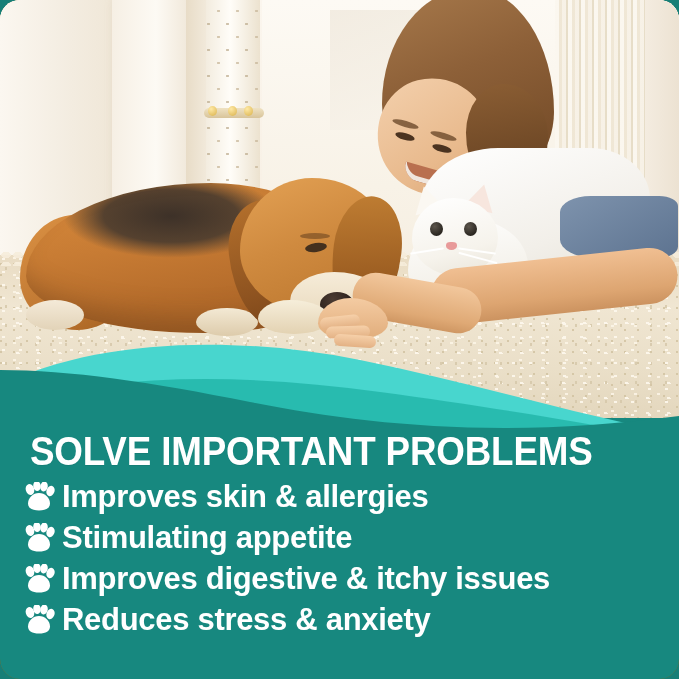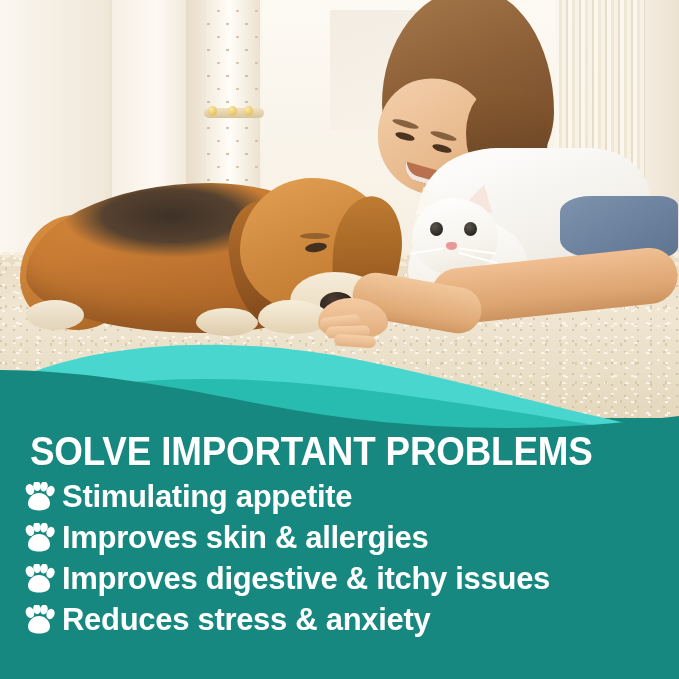--- a/index.html
+++ b/index.html
@@ -1,21 +1,21 @@
 <!DOCTYPE html>
 <html><head>
 <meta charset="utf-8">
 <style>
   html,body{margin:0;padding:0;}
   body{
     width:679px;height:679px;overflow:hidden;
     font-family:"Liberation Sans", sans-serif;
     background:#177f77;
   }
-  .poster{position:relative;width:679px;height:679px;overflow:hidden;background:#a16207;}
+  .poster{position:relative;width:679px;height:679px;overflow:hidden;background:#a16207;border-radius:20px;}
 
   
   .photo{position:absolute;left:0;top:0;width:679px;height:430px;overflow:hidden;
          background:#f2e8da;}
   .room-bg{position:absolute;inset:0;
     background:
       linear-gradient(180deg,#fbf6ee 0%,#f7efe3 55%,#f2e7d6 100%);}
   
   .curtain{position:absolute;top:0;bottom:0;}
   .c1{left:0;width:120px;background:linear-gradient(90deg,#fbf7f0,#f3ece0 60%,#efe6d6);}
@@ -266,33 +266,33 @@
       <li class="bullet">
         <span class="paw">
           <svg viewBox="0 0 64 62" width="32" height="31" aria-hidden="true">
             <ellipse cx="14" cy="15" rx="8.5" ry="11" fill="#fff" transform="rotate(-18 14 15)"></ellipse>
             <ellipse cx="28" cy="8" rx="7.5" ry="10" fill="#fff" transform="rotate(-6 28 8)"></ellipse>
             <ellipse cx="42" cy="9" rx="7.5" ry="10" fill="#fff" transform="rotate(8 42 9)"></ellipse>
             <ellipse cx="55" cy="18" rx="8" ry="10.5" fill="#fff" transform="rotate(20 55 18)"></ellipse>
             <path d="M32 22c12 0 22 10 22 21 0 9-8 14-22 14S10 52 10 43c0-11 10-21 22-21z" fill="#fff"></path>
           </svg>
         </span>
-        <span class="btext">Stimulating appetite</span>
+        <span class="btext">Improves skin &amp; allergies</span>
       </li>
       <li class="bullet">
         <span class="paw">
           <svg viewBox="0 0 64 62" width="32" height="31" aria-hidden="true">
             <ellipse cx="14" cy="15" rx="8.5" ry="11" fill="#fff" transform="rotate(-18 14 15)"></ellipse>
             <ellipse cx="28" cy="8" rx="7.5" ry="10" fill="#fff" transform="rotate(-6 28 8)"></ellipse>
             <ellipse cx="42" cy="9" rx="7.5" ry="10" fill="#fff" transform="rotate(8 42 9)"></ellipse>
             <ellipse cx="55" cy="18" rx="8" ry="10.5" fill="#fff" transform="rotate(20 55 18)"></ellipse>
             <path d="M32 22c12 0 22 10 22 21 0 9-8 14-22 14S10 52 10 43c0-11 10-21 22-21z" fill="#fff"></path>
           </svg>
         </span>
-        <span class="btext">Improves skin &amp; allergies</span>
+        <span class="btext">Stimulating appetite</span>
       </li>
       <li class="bullet">
         <span class="paw">
           <svg viewBox="0 0 64 62" width="32" height="31" aria-hidden="true">
             <ellipse cx="14" cy="15" rx="8.5" ry="11" fill="#fff" transform="rotate(-18 14 15)"></ellipse>
             <ellipse cx="28" cy="8" rx="7.5" ry="10" fill="#fff" transform="rotate(-6 28 8)"></ellipse>
             <ellipse cx="42" cy="9" rx="7.5" ry="10" fill="#fff" transform="rotate(8 42 9)"></ellipse>
             <ellipse cx="55" cy="18" rx="8" ry="10.5" fill="#fff" transform="rotate(20 55 18)"></ellipse>
             <path d="M32 22c12 0 22 10 22 21 0 9-8 14-22 14S10 52 10 43c0-11 10-21 22-21z" fill="#fff"></path>
           </svg>

